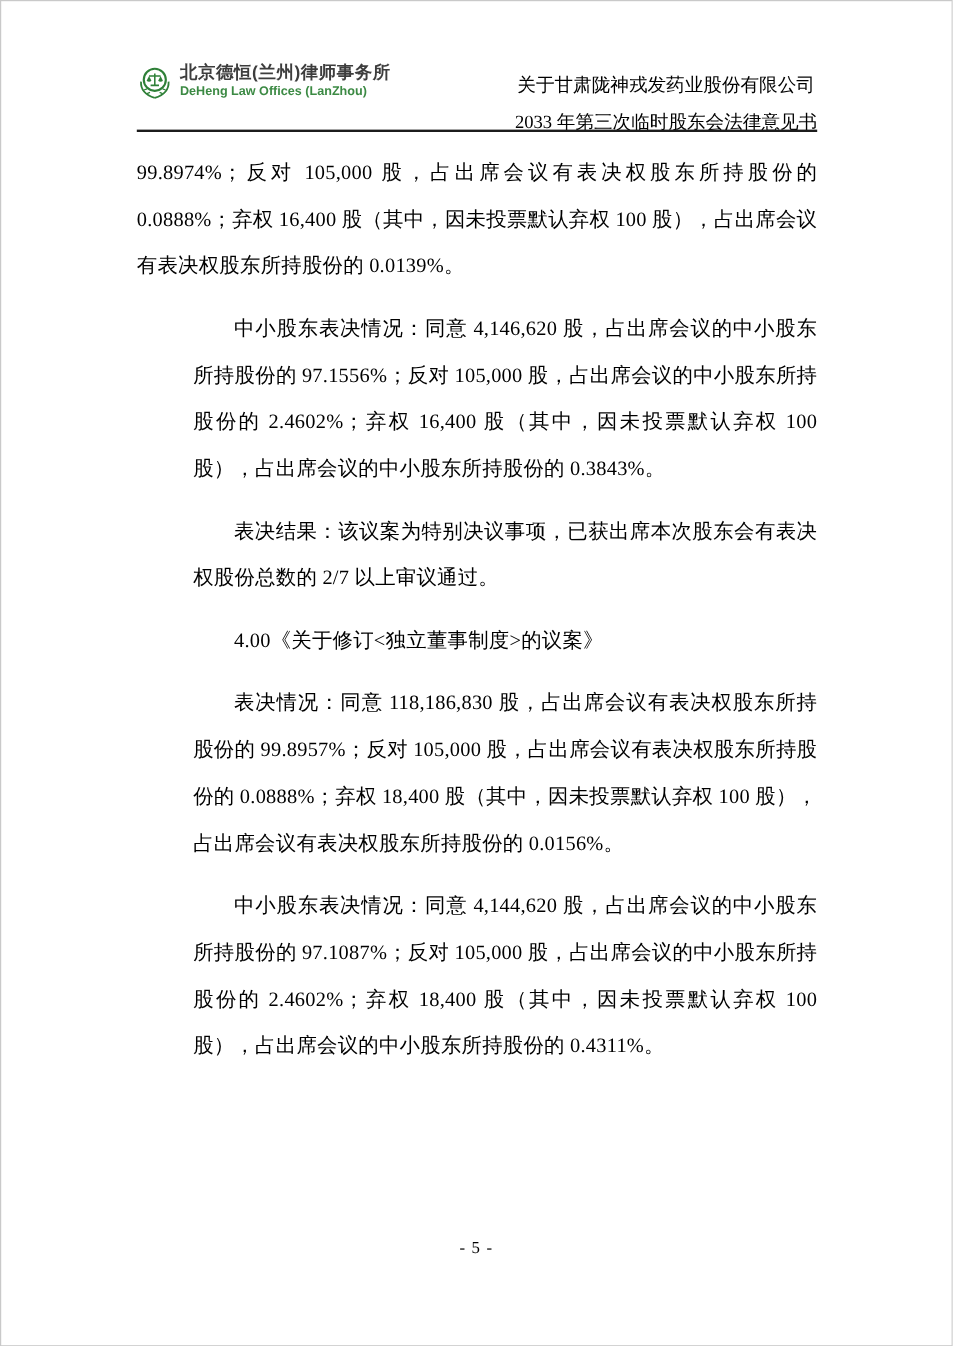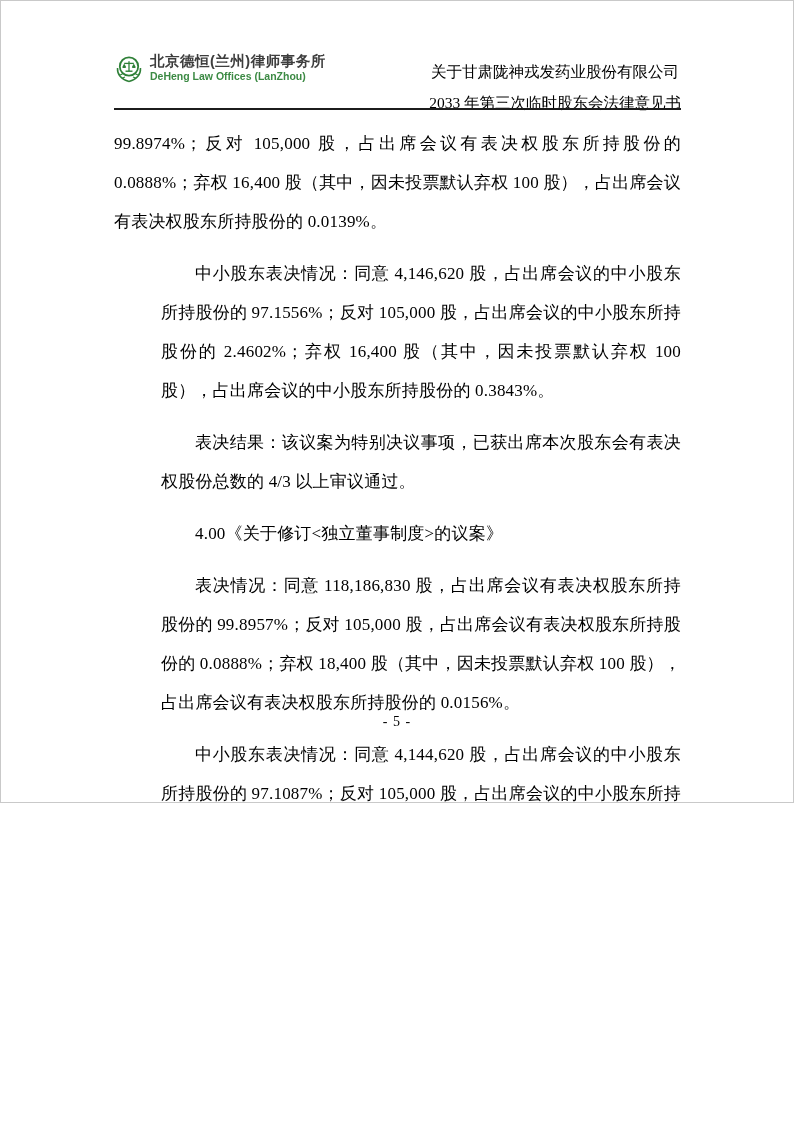--- a/index.html
+++ b/index.html
@@ -1,19 +1,19 @@
 <!DOCTYPE html>
 <html><head>
 <meta charset="utf-8">
 <style>
   html, body { margin: 0; padding: 0; background: #ffffff; }
   .page {
     position: relative;
     width: 794px;
-    height: 803px;
+    height: 1122px;
     background: #ffffff;
     box-sizing: border-box;
     border: 1px solid #c9c9c9;
     font-family: "Liberation Serif", "DejaVu Serif", serif;
     color: #000000;
     overflow: hidden;
   }
   
   .doc-header {
     position: absolute;
@@ -110,21 +110,21 @@
       <div class="doc-title-line">关于甘肃陇神戎发药业股份有限公司</div>
       <div class="doc-title-line">2033 年第三次临时股东会法律意见书</div>
     </div>
   </header>
 
   <div class="header-rule"></div>
 
   <main class="doc-body">
     <p class="para">99.8974%；反对 105,000 股，占出席会议有表决权股东所持股份的 0.0888%；弃权 16,400 股（其中，因未投票默认弃权 100 股），占出席会议有表决权股东所持股份的 0.0139%。</p>
     <p class="para indent">中小股东表决情况：同意 4,146,620 股，占出席会议的中小股东所持股份的 97.1556%；反对 105,000 股，占出席会议的中小股东所持股份的 2.4602%；弃权 16,400 股（其中，因未投票默认弃权 100 股），占出席会议的中小股东所持股份的 0.3843%。</p>
-    <p class="para indent">表决结果：该议案为特别决议事项，已获出席本次股东会有表决权股份总数的 4/3 以上审议通过。</p>
+    <p class="para indent">表决结果：该议案为特别决议事项，已获出席本次股东会有表决权股份总数的 2/7 以上审议通过。</p>
     <p class="para indent">4.00《关于修订&lt;独立董事制度&gt;的议案》</p>
     <p class="para indent">表决情况：同意 118,186,830 股，占出席会议有表决权股东所持股份的 99.8957%；反对 105,000 股，占出席会议有表决权股东所持股份的 0.0888%；弃权 18,400 股（其中，因未投票默认弃权 100 股），占出席会议有表决权股东所持股份的 0.0156%。</p>
     <p class="para indent">中小股东表决情况：同意 4,144,620 股，占出席会议的中小股东所持股份的 97.1087%；反对 105,000 股，占出席会议的中小股东所持股份的 2.4602%；弃权 18,400 股（其中，因未投票默认弃权 100 股），占出席会议的中小股东所持股份的 0.4311%。</p>
   </main>
 
   <footer class="doc-footer">
     <span>- 5 -</span>
   </footer>
 
 </div>

